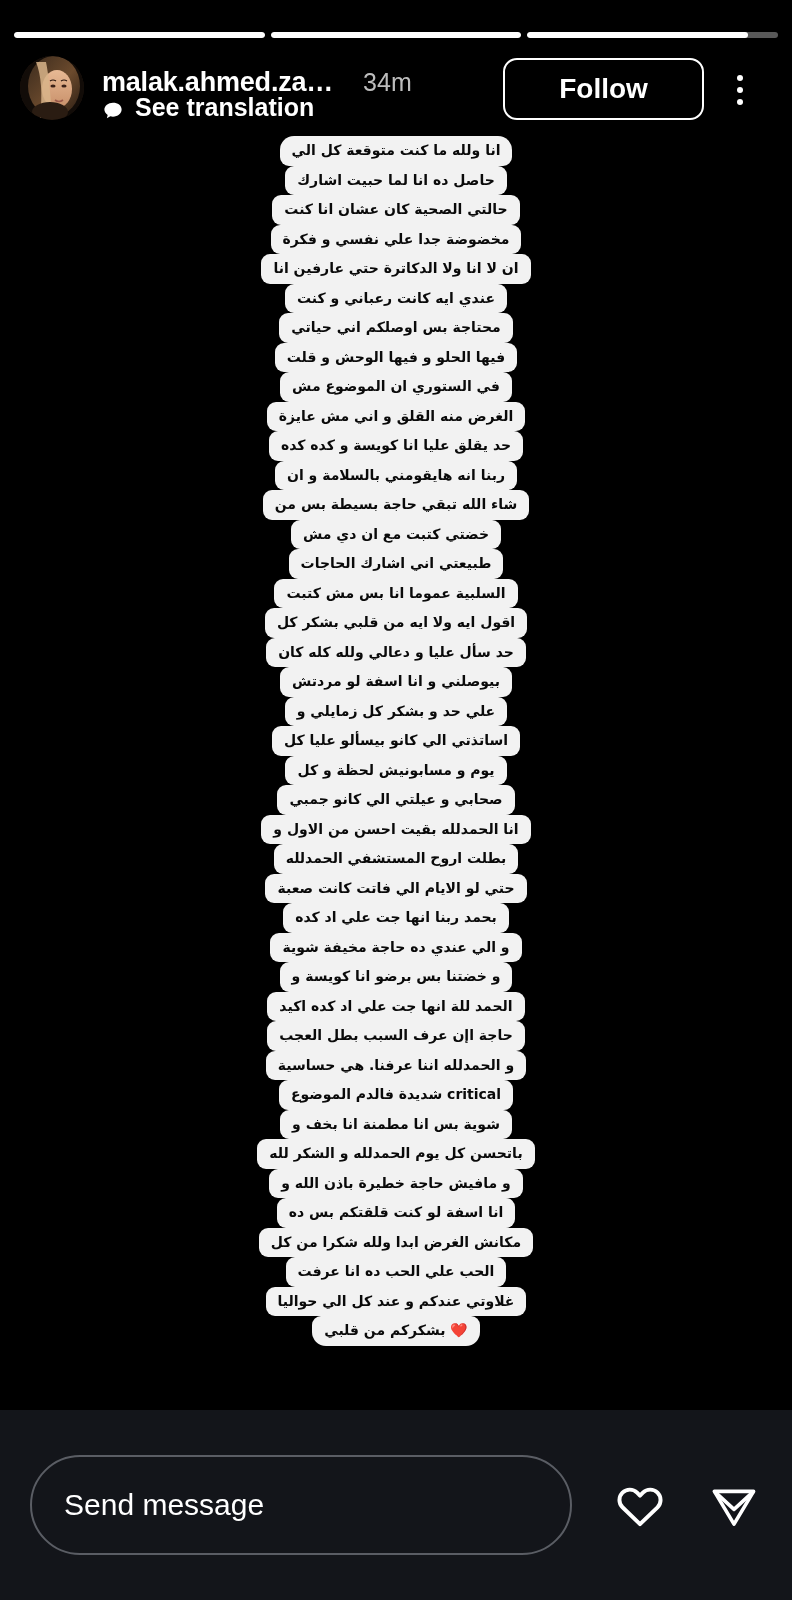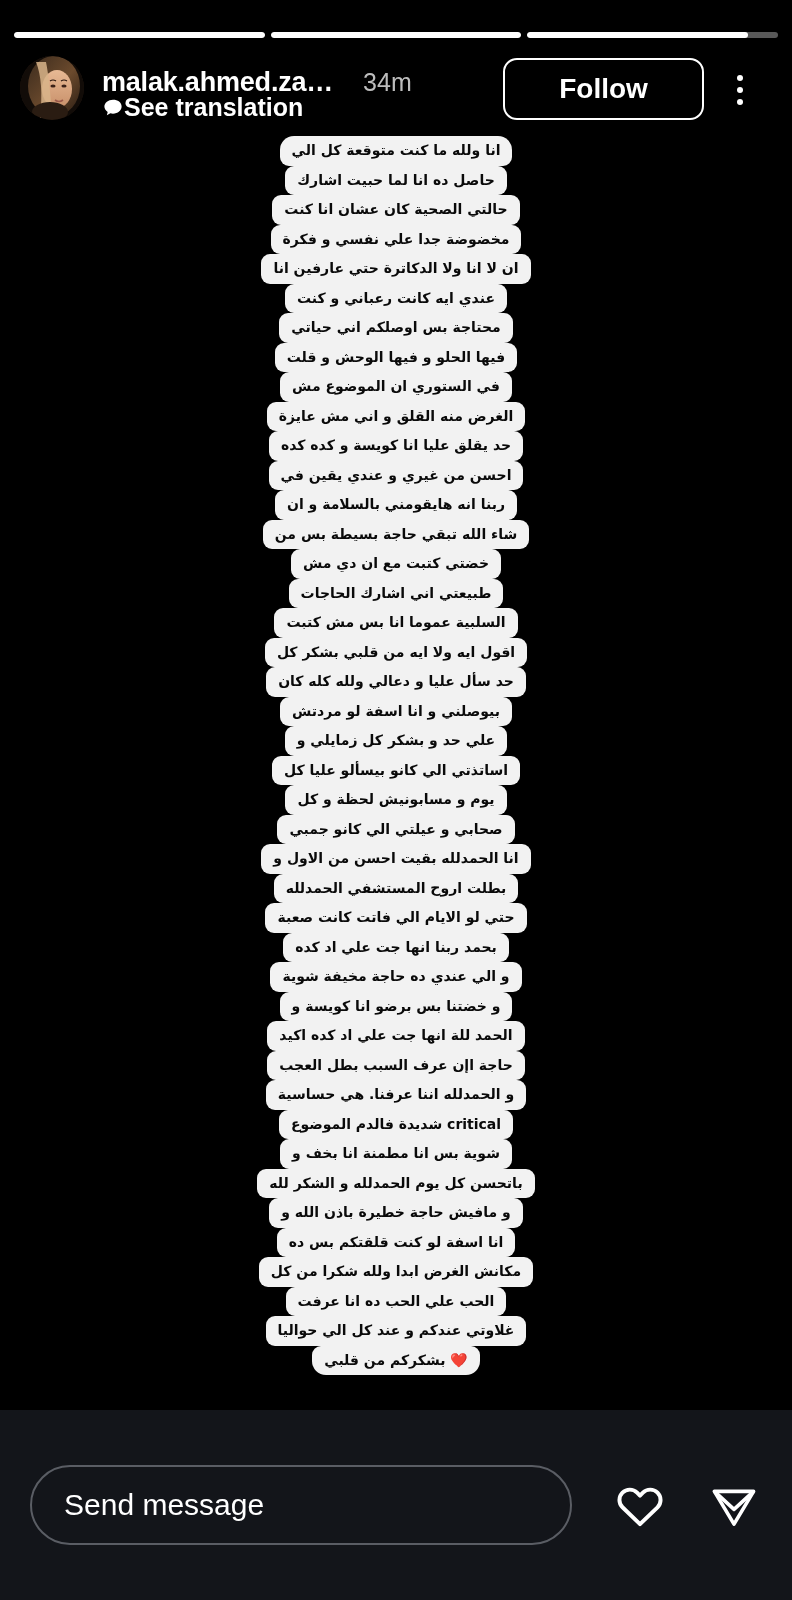--- a/index.html
+++ b/index.html
@@ -88,22 +88,22 @@
   }
   .timestamp {
     color: #bdbdbd;
     font-size: 25px;
     font-weight: normal;
     white-space: nowrap;
     margin-top: 16px;
   }
   .header-line2 {
     display: flex;
-    align-items: center;
-    gap: 0;
+    align-items: flex-end;
+    gap: 11px;
     margin-top: 3px;
   }
   .bubble-icon { width: 22px; height: 22px; display:block; }
   .see-translation {
     color: #ffffff;
     font-size: 25px;
     font-weight: bold;
     white-space: nowrap;
   }
 
@@ -190,21 +190,21 @@
     position: absolute;
     left: 0; top: 1410px;
     width: 792px; height: 190px;
     background: #13151a;
     display: flex;
     align-items: center;
     padding: 0 30px;
   }
   .message-input {
     flex: 1;
-    height: 80px;
+    height: 100px;
     max-width: 560px;
     border: 2px solid #5a5d64;
     border-radius: 50px;
     background: transparent;
     color: #ffffff;
     font-family: "Liberation Sans", sans-serif;
     font-size: 30px;
     padding: 0 32px;
     outline: none;
   }
@@ -306,21 +306,20 @@
         <div class="text-line">حاصل ده انا لما حبيت اشارك</div>
         <div class="text-line">حالتي الصحية كان عشان انا كنت</div>
         <div class="text-line">مخضوضة جدا علي نفسي و فكرة</div>
         <div class="text-line">ان لا انا ولا الدكاترة حتي عارفين انا</div>
         <div class="text-line">عندي ايه كانت رعباني و كنت</div>
         <div class="text-line">محتاجة بس اوصلكم اني حياتي</div>
         <div class="text-line">فيها الحلو و فيها الوحش و قلت</div>
         <div class="text-line">في الستوري ان الموضوع مش</div>
         <div class="text-line">الغرض منه القلق و اني مش عايزة</div>
         <div class="text-line">حد يقلق عليا انا كويسة و كده كده</div>
-        <div class="text-line">احسن من غيري و عندي يقين في</div>
         <div class="text-line">ربنا انه هايقومني بالسلامة و ان</div>
         <div class="text-line">شاء الله تبقي حاجة بسيطة بس من</div>
         <div class="text-line">خضتي كتبت مع ان دي مش</div>
         <div class="text-line">طبيعتي اني اشارك الحاجات</div>
         <div class="text-line">السلبية عموما انا بس مش كتبت</div>
         <div class="text-line">اقول ايه ولا ايه من قلبي بشكر كل</div>
         <div class="text-line">حد سأل عليا و دعالي ولله كله كان</div>
         <div class="text-line">بيوصلني و انا اسفة لو مردتش</div>
         <div class="text-line">علي حد و بشكر كل زمايلي و</div>
         <div class="text-line">اساتذتي الي كانو بيسألو عليا كل</div>

